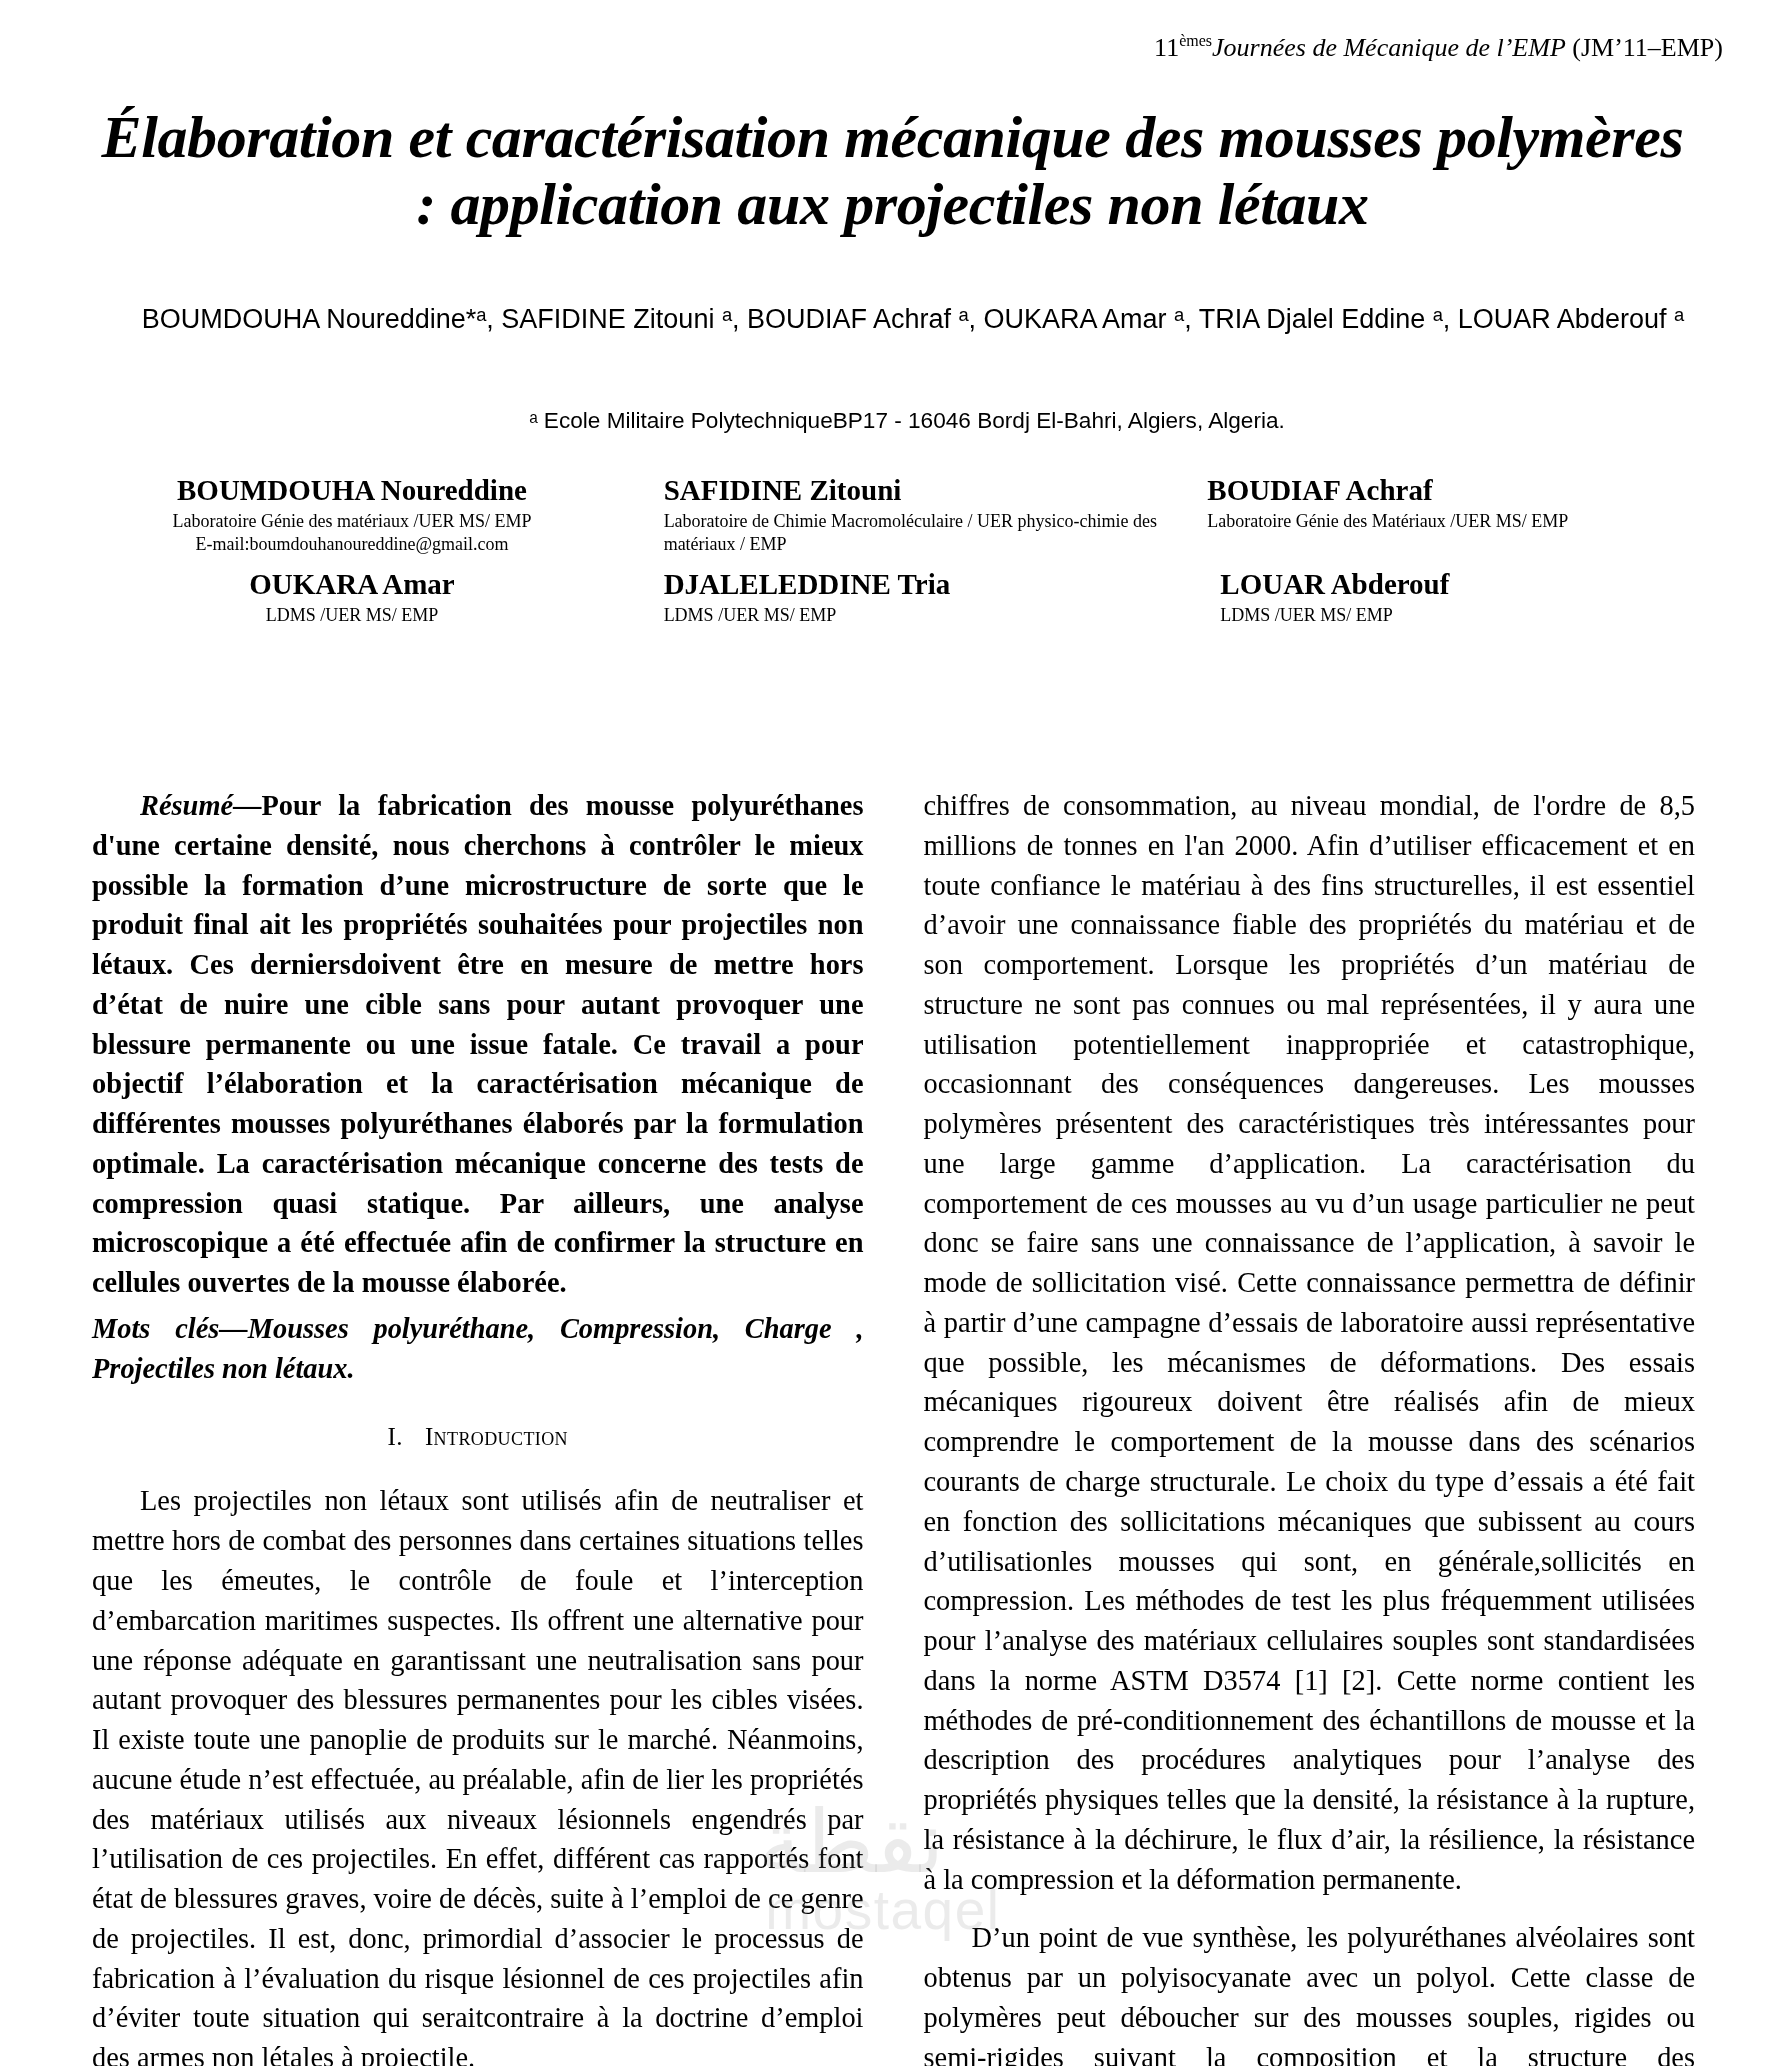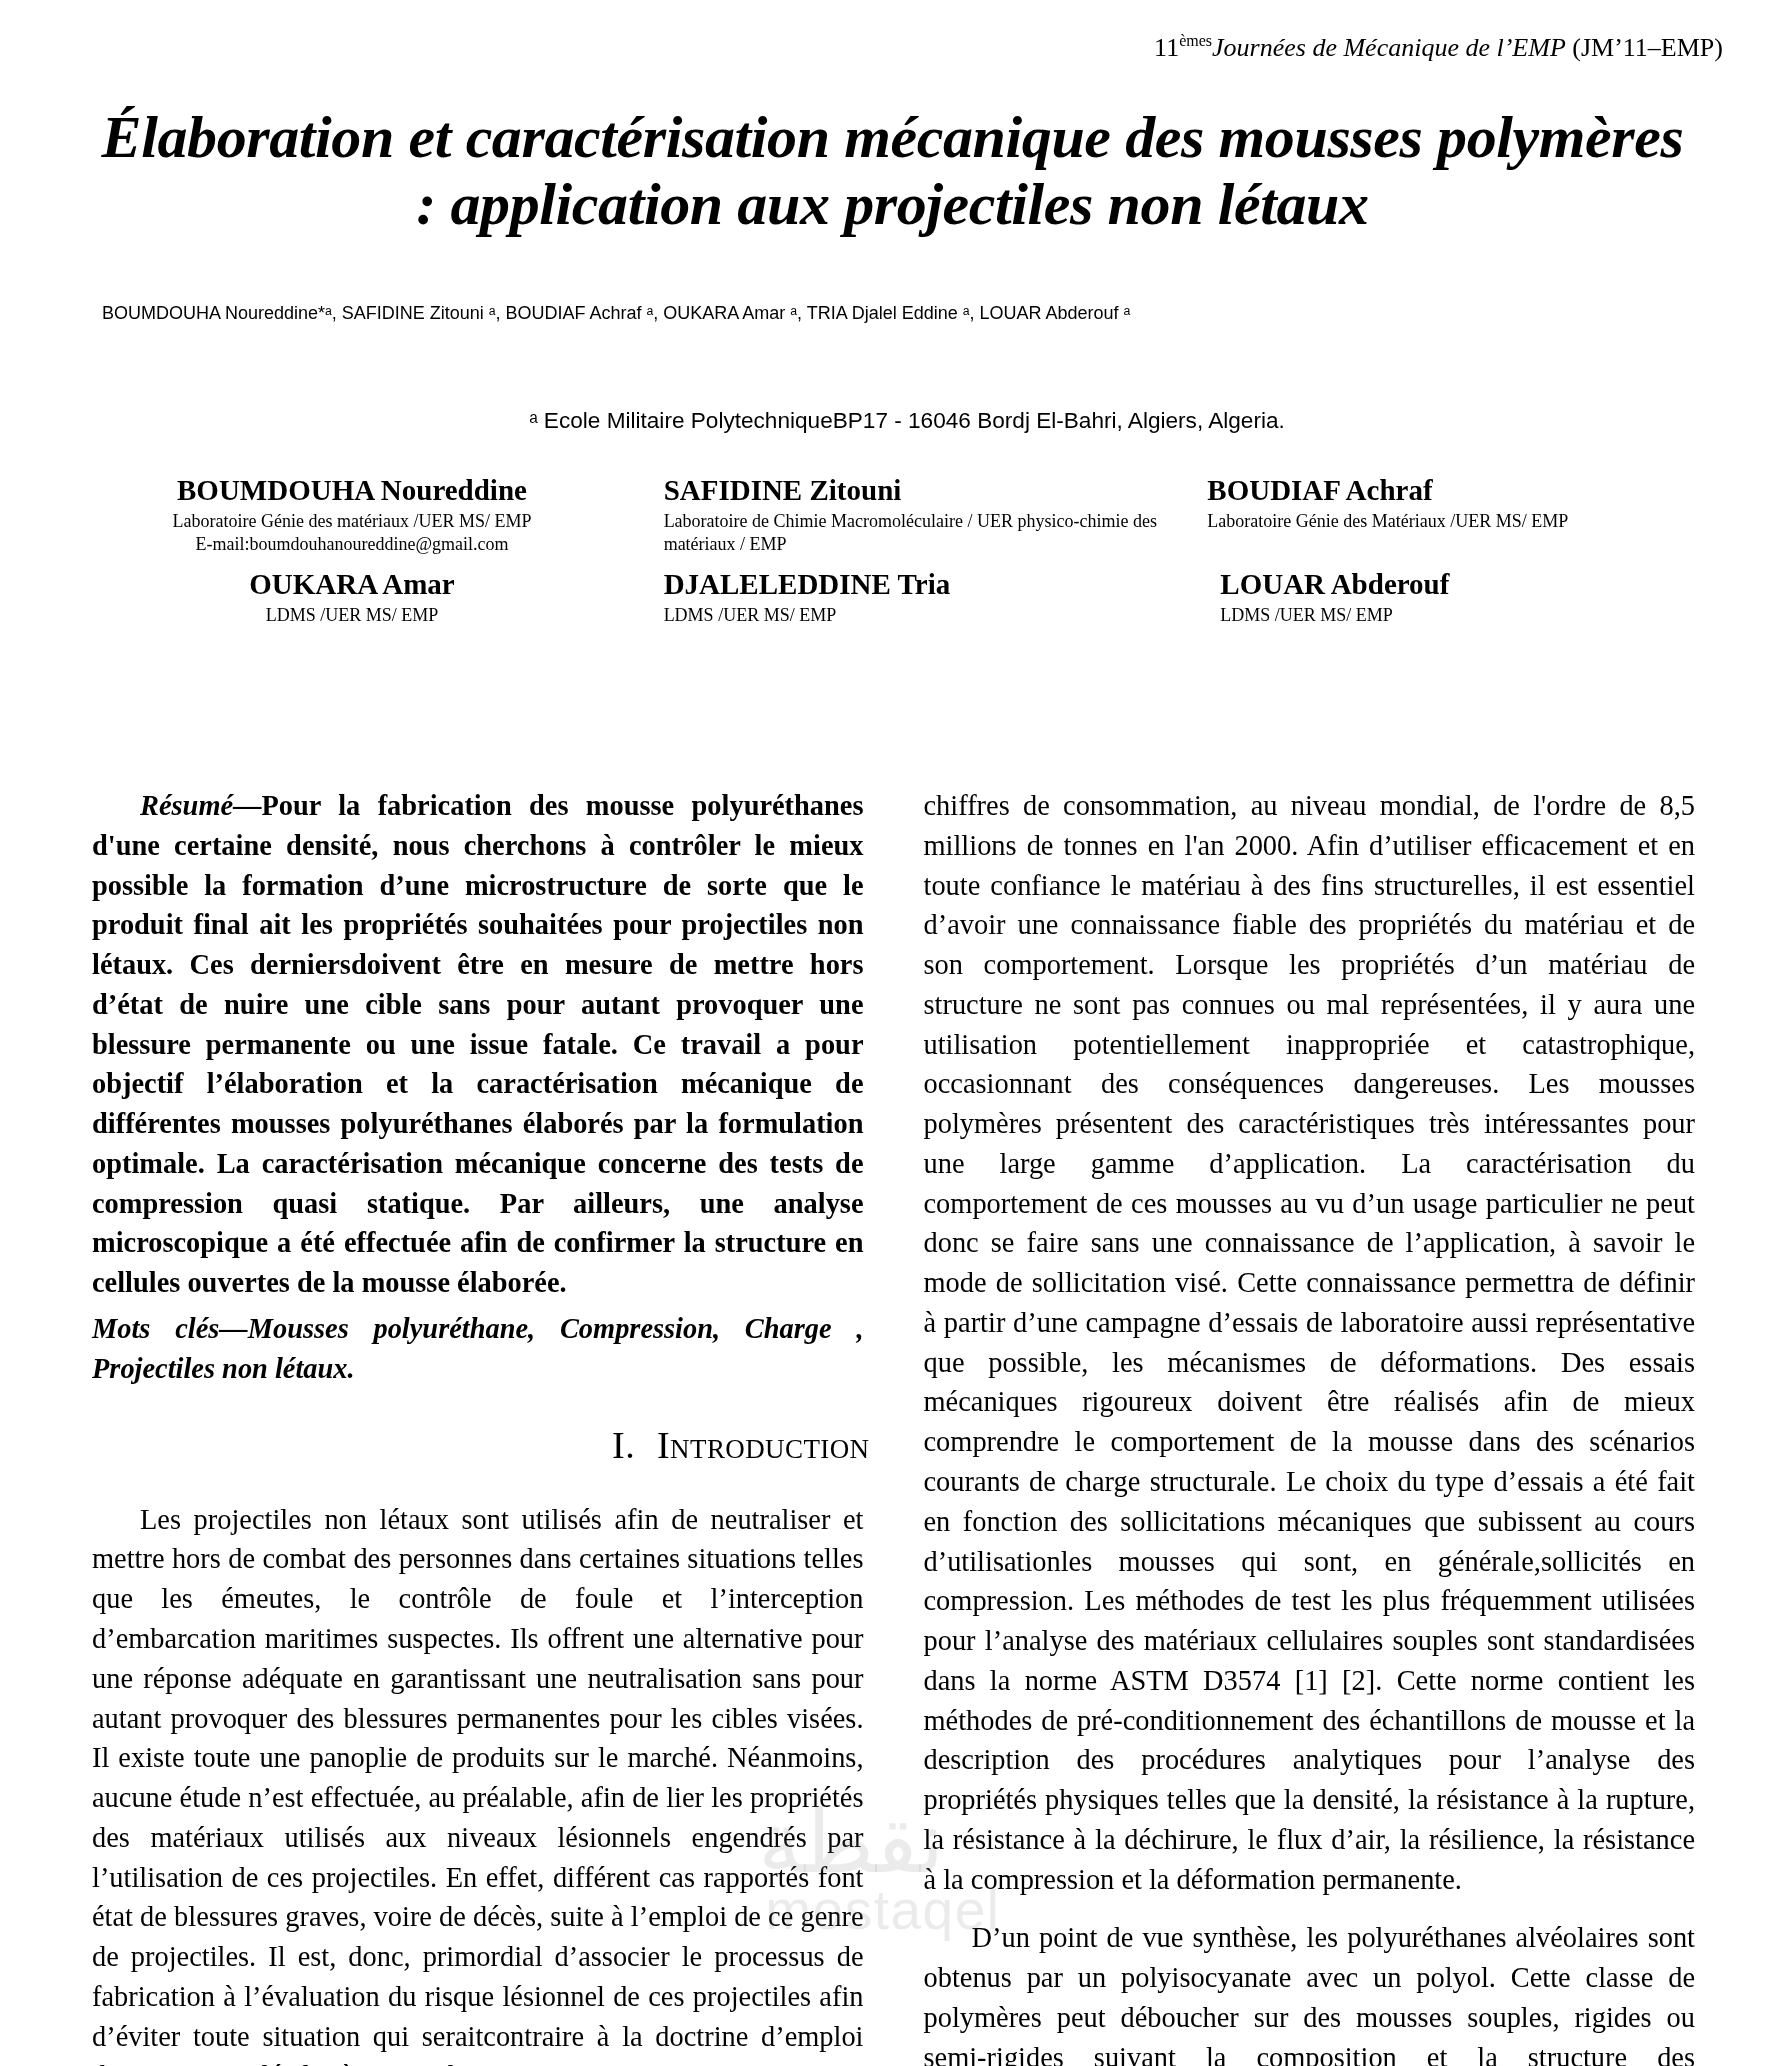--- a/index.html
+++ b/index.html
@@ -56,23 +56,23 @@
     line-height: 1.12;
     letter-spacing: -0.4px;
   }
 
   
   .author-line {
     position: absolute;
     top: 300px;
     left: 102px;
     width: 1582px;
-    text-align: left;
+    text-align: right;
     font-family: "Liberation Sans", sans-serif;
-    font-size: 18px;
+    font-size: 27px;
     line-height: 1.45;
   }
 
   
   .affiliation {
     position: absolute;
     top: 408px;
     left: 116px;
     width: 1582px;
     text-align: center;
@@ -143,25 +143,25 @@
     font-style: italic;
     font-weight: bold;
   }
   .keywords {
     font-style: italic;
     font-weight: bold;
     text-align: justify;
     margin-top: 26px;
   }
   .section-heading {
-    text-align: right;
+    text-align: center;
     margin-top: 31px;
     margin-bottom: 27px;
     font-variant: small-caps;
-    font-size: 38px;
+    font-size: 25px;
     letter-spacing: 0.4px;
   }
   .section-heading .sec-num {
     font-variant: normal;
     margin-right: 22px;
   }
   .body-par {
     text-indent: 48px;
     text-align: justify;
     margin: 0;

